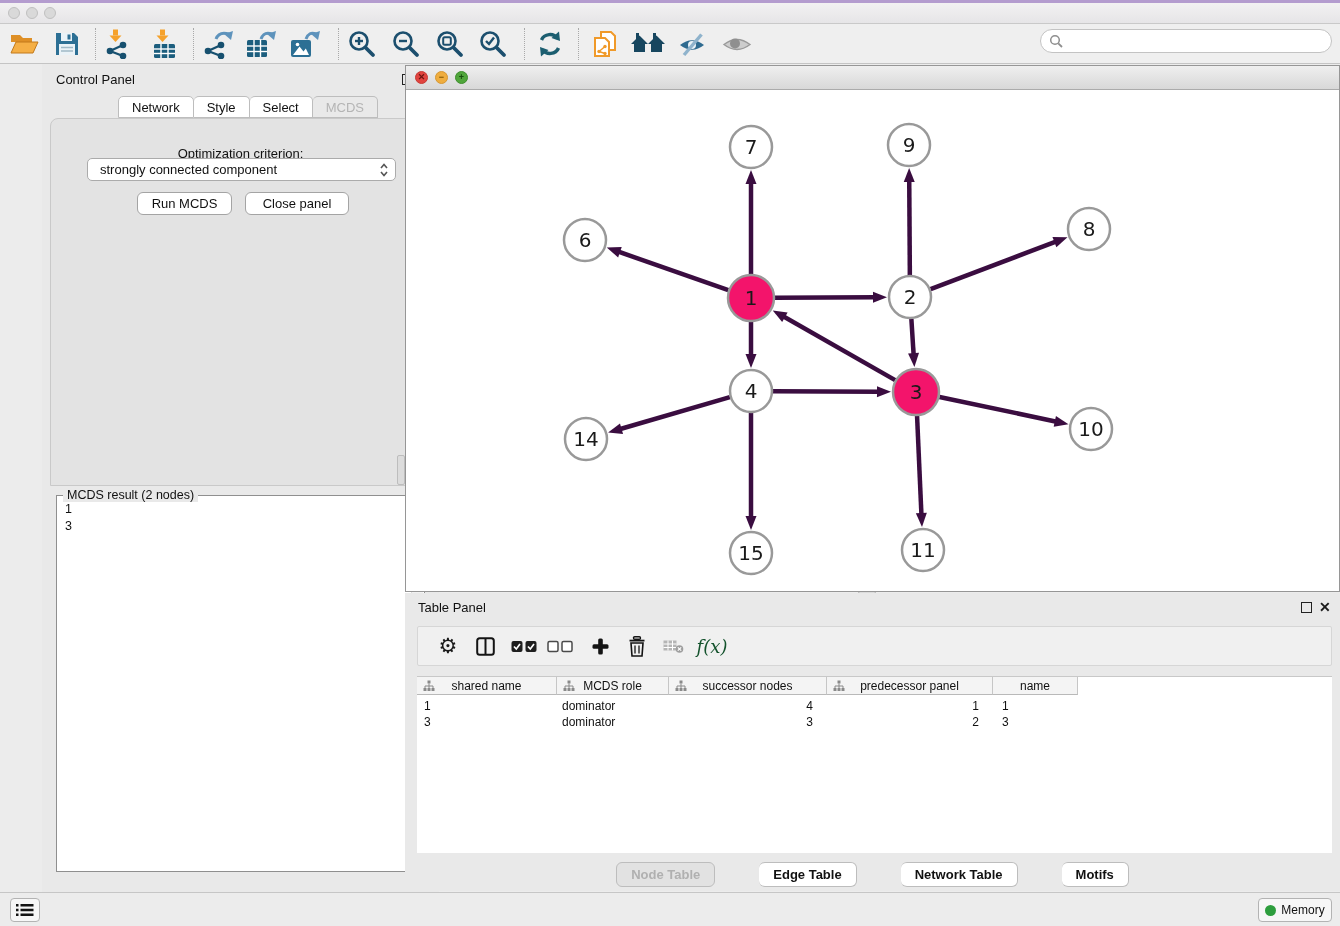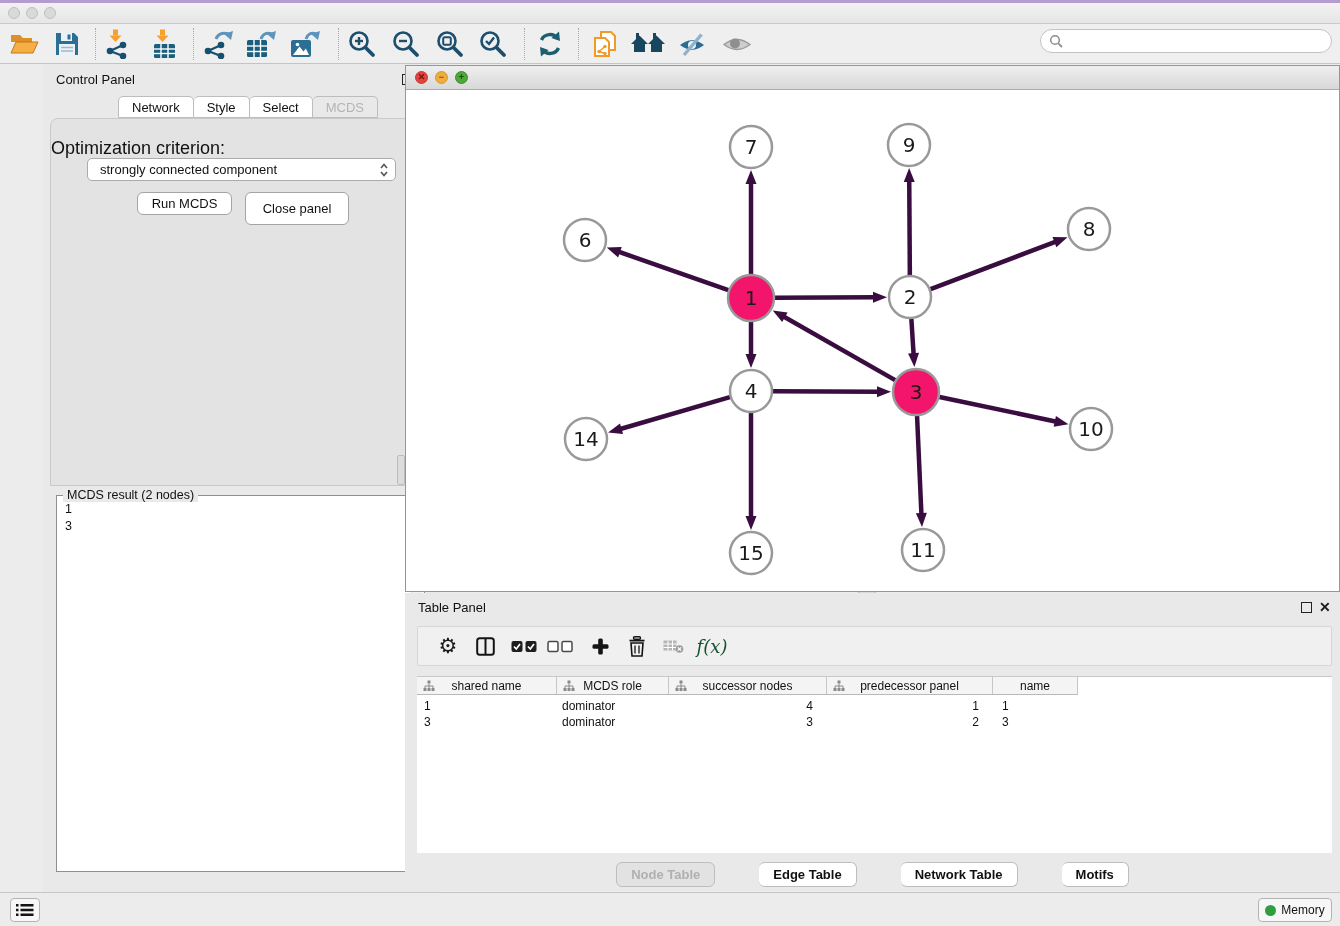--- a/index.html
+++ b/index.html
@@ -26,28 +26,28 @@
   #control-panel { left:0; top:64px; width:397px; height:828px; background:#E9E9E9;margin-left:42px; }
   #cp-title { left:14px; top:8px; font-size:13px; }
   .panel-float-btn { width:11px; height:11px; border:1.6px solid #222; background:transparent; }
   .panel-close { font-size:14px; font-weight:bold; color:#1a1a1a; line-height:11px; }
   .cp-tabs { left:76px; top:32px; display:flex; }
   .tab { height:22px; padding:0 13px; background:#fff; border:1px solid #BDBDBD; border-left-width:0;
     font-size:13px; display:flex; align-items:center; border-radius:5px 5px 0 0; }
   .tab:first-child { border-left-width:1px; }
   .tab.inactive-look { background:#E9E9E9; color:#B4B4B4; }
   #cp-card { left:8px; top:54px; width:381px; height:368px; background:#E3E3E3; border:1px solid #C9C9C9; border-radius:8px 8px 0 0; }
-  #opt-label { left:0; right:0; top:19px; font-size:18px; }
+  #opt-label { left:0; right:0; top:27px; text-align:center; font-size:13px; }
   #criterion-select { left:36px; top:39px; width:309px; height:23px; background:#fff; border:1px solid #ABABAB;
     border-radius:5px; display:flex; align-items:center; font-size:13px; padding:0 6px 0 12px; }
   #criterion-select .val { flex:1; }
   .btn { background:#fff; border:1px solid #A4A4A4; border-radius:6px; font-size:13px;
     display:flex; align-items:center; justify-content:center; font-family:"Liberation Sans",sans-serif; }
   #run-btn  { left:86px; top:73px; width:95px; height:23px; }
-  #close-panel-btn { left:194px; top:73px; width:104px; height:33px; }
+  #close-panel-btn { left:194px; top:73px; width:104px; height:23px; }
   #result-box { left:14px; top:431px; width:369px; height:377px; background:#fff; border:1px solid #8F8F8F; }
   #result-legend { position:absolute; left:6px; top:-8px; background:#E9E9E9; padding:0 4px; font-size:12.5px; }
   #result-lines { position:absolute; left:8px; top:5px; font-size:12.5px; line-height:17px; }
   #result-scroll { position:absolute; right:1px; top:1px; bottom:1px; width:12px; background:#F1F1F1; border-left:1px solid #DDD; }
 
   
   #v-splitter-handle { left:397px; top:455px; width:8px; height:30px; background:#DCDCDC; border:1px solid #BDBDBD; border-radius:2px; }
   #h-splitter-handle { left:858px; top:588px; width:18px; height:6px; background:#DCDCDC; border:1px solid #BDBDBD; border-radius:2px; }
 
   

